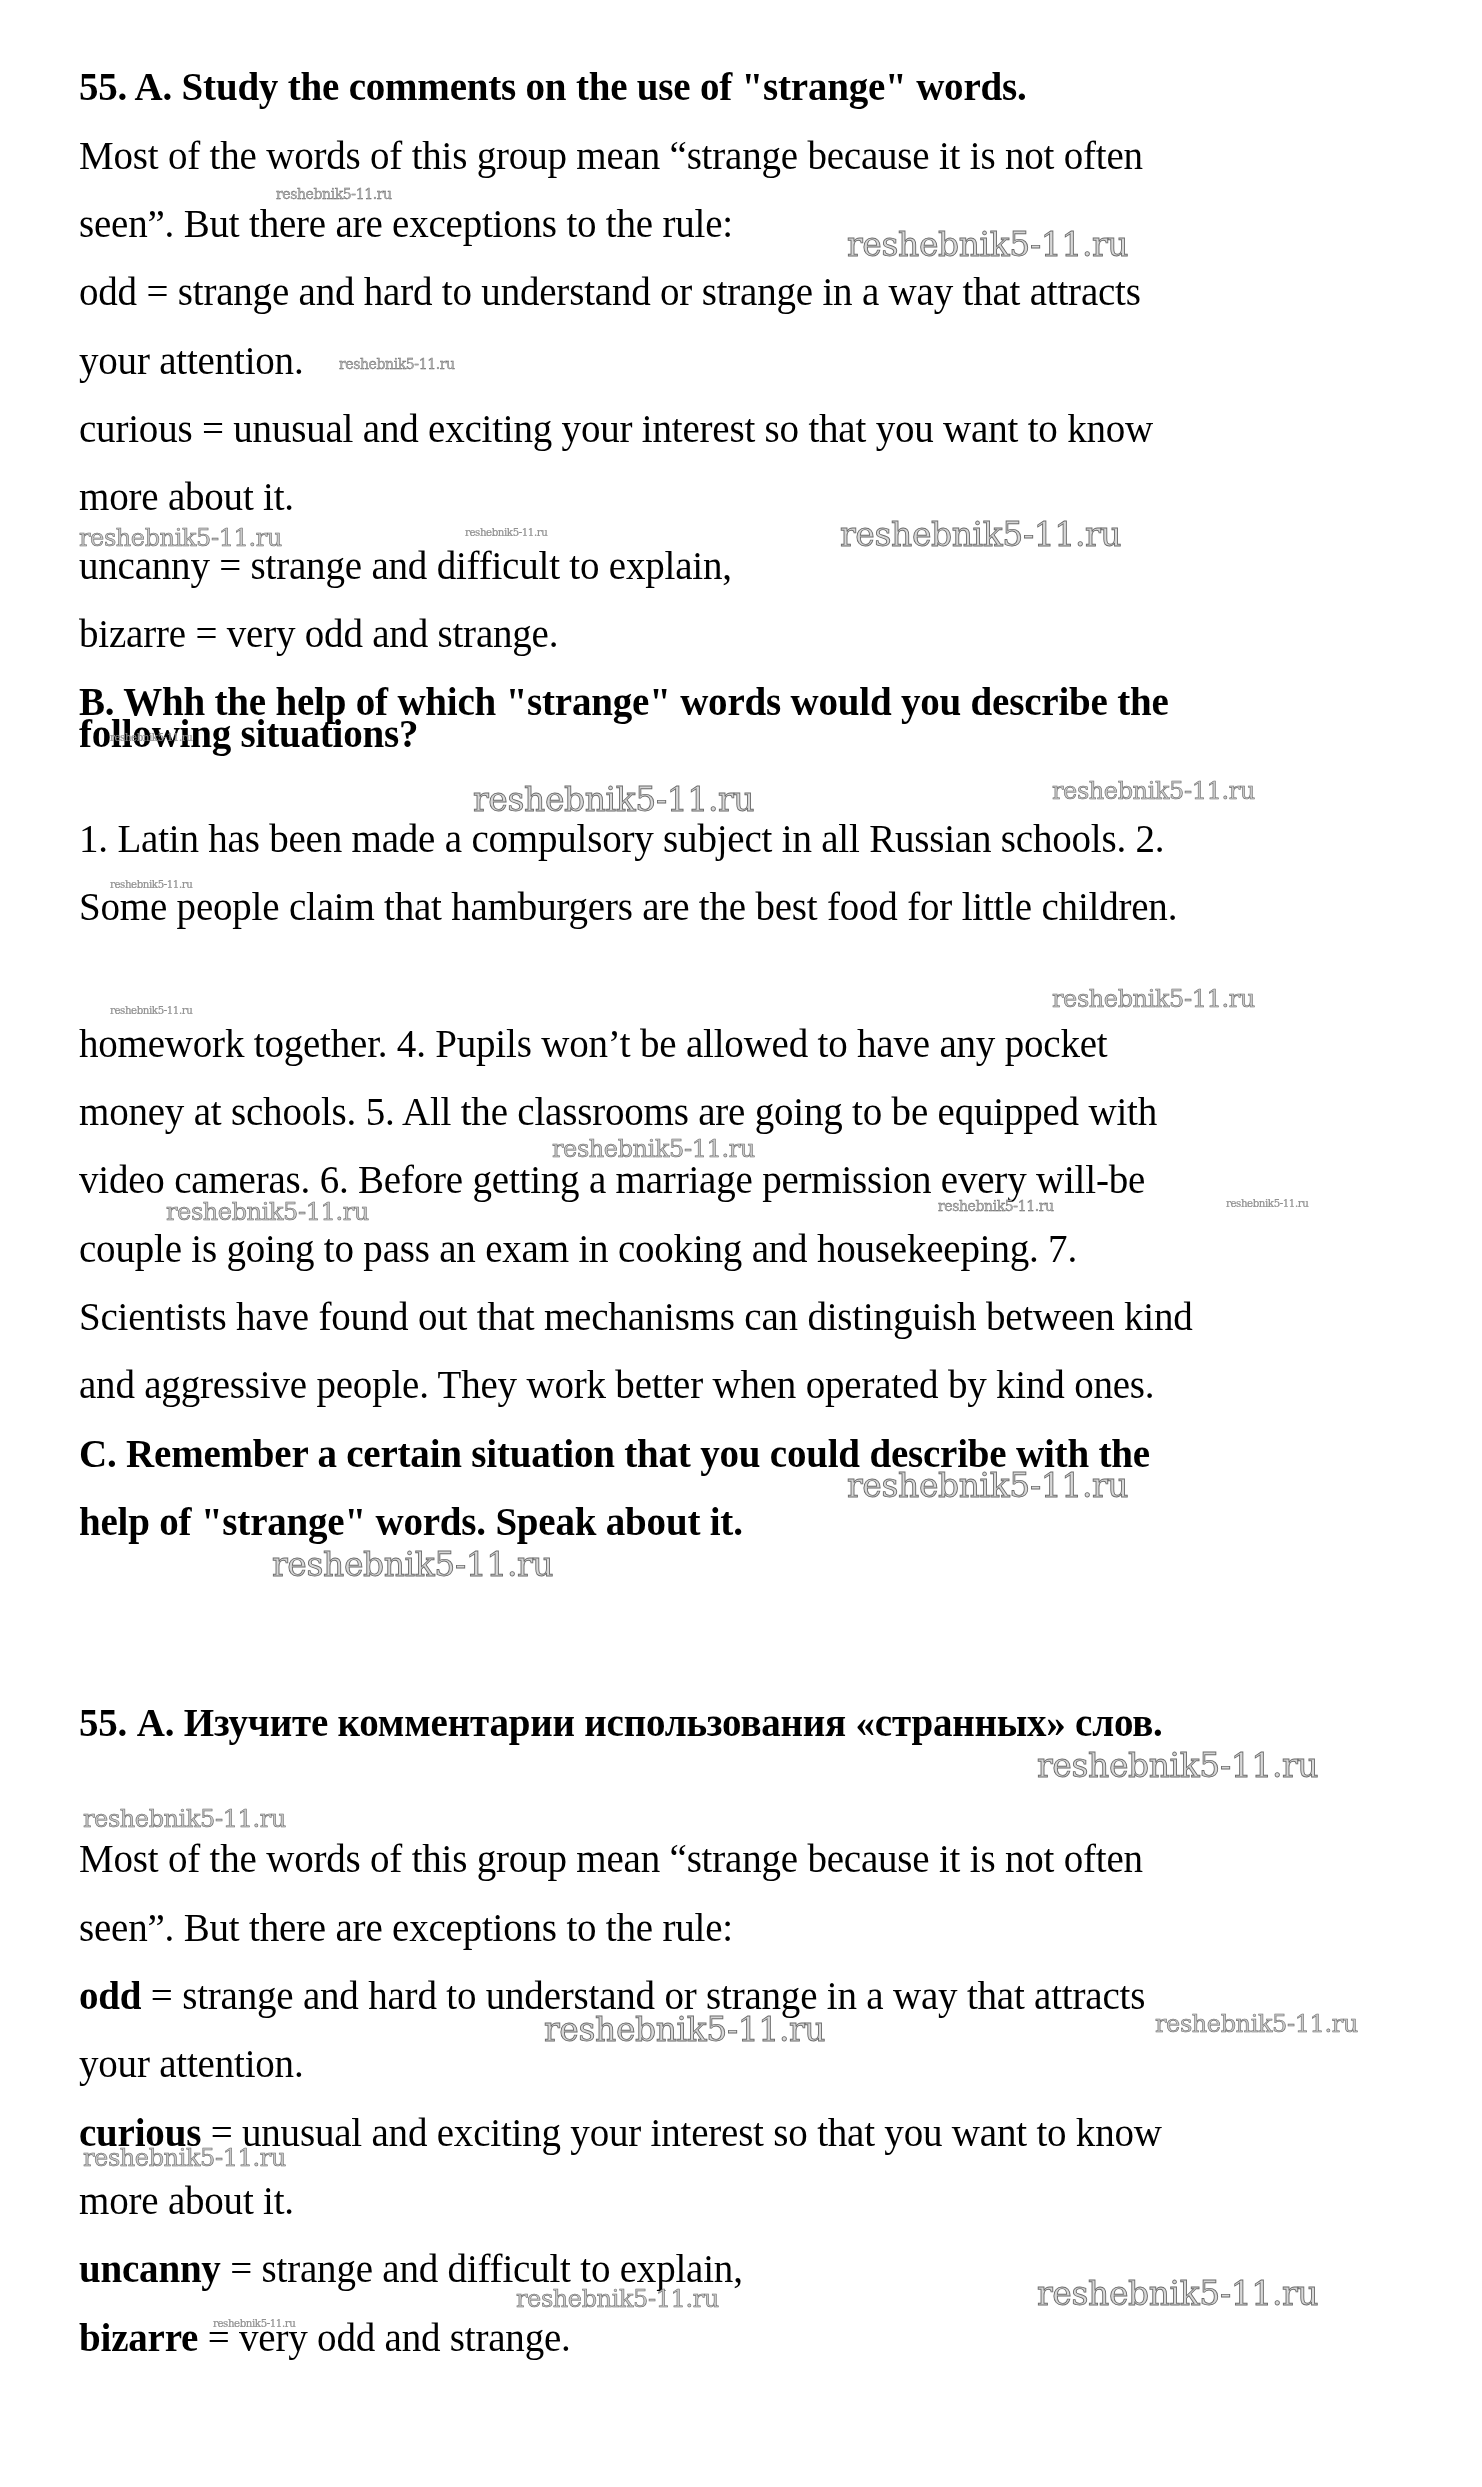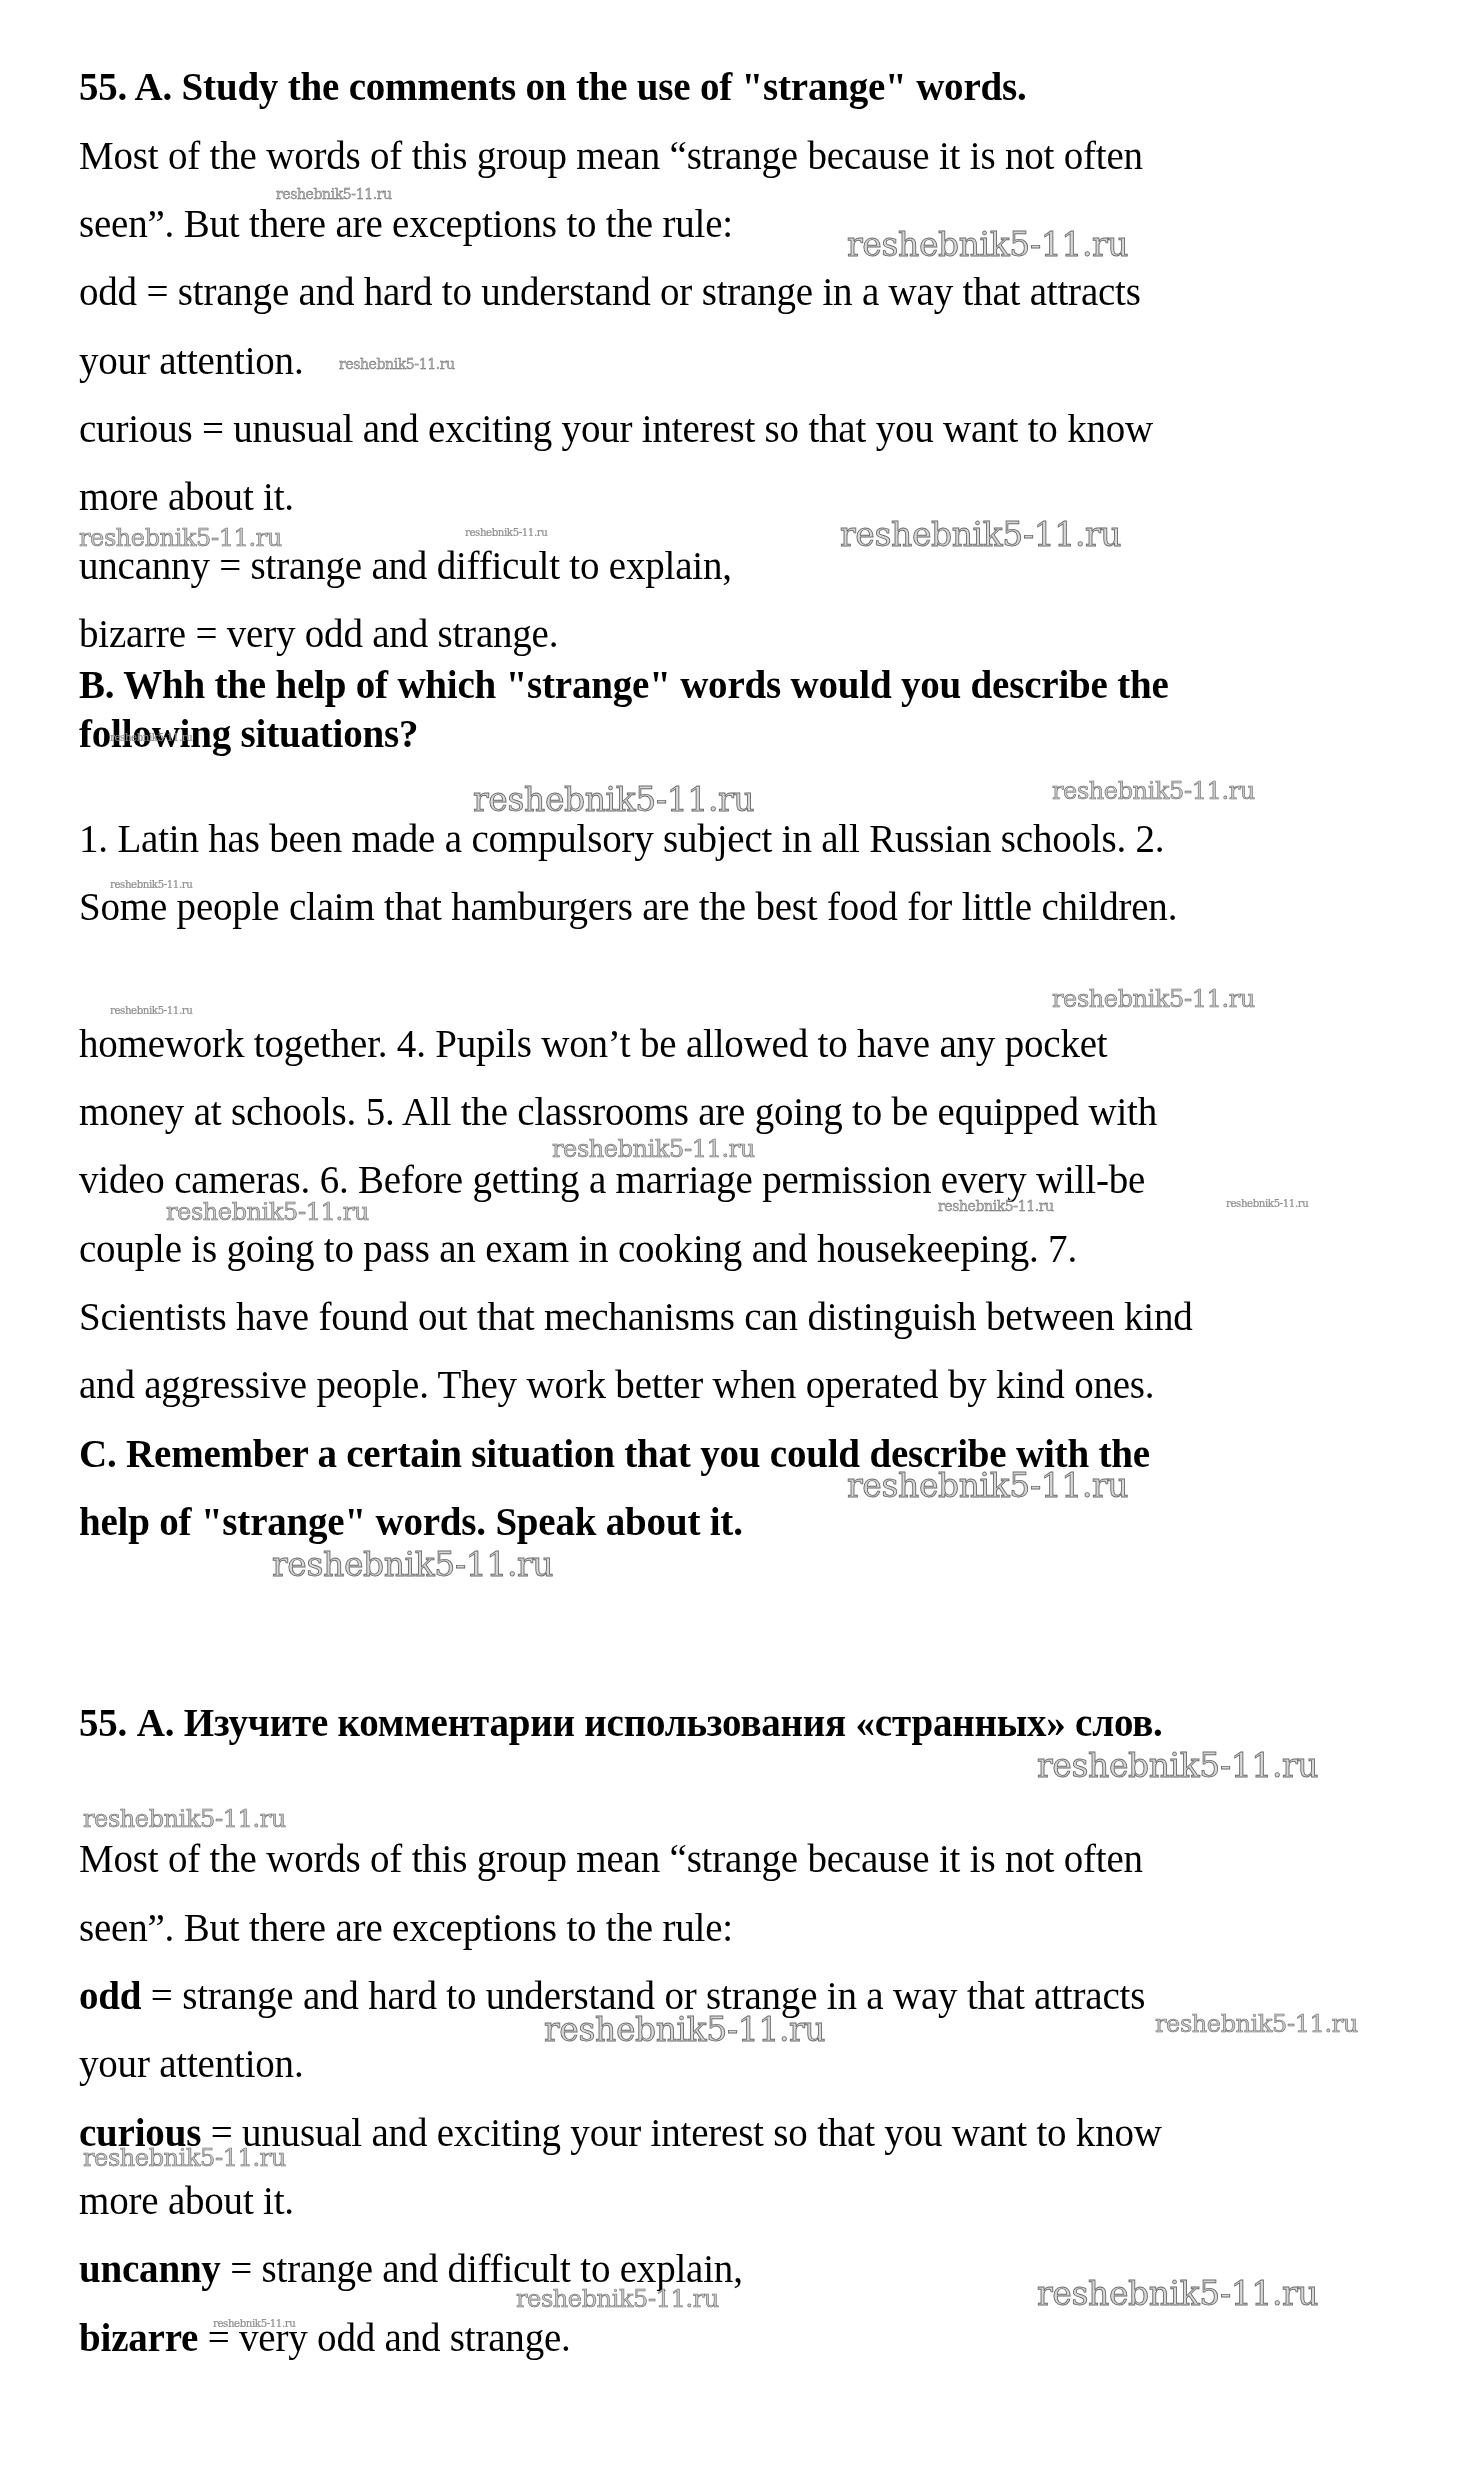--- a/index.html
+++ b/index.html
@@ -57,21 +57,21 @@
 
   <div class="line" style="top:268px">odd = strange and hard to understand or strange in a way that attracts</div>
   <div class="line" style="top:337px">your attention.</div>
 
   <div class="line" style="top:405px">curious = unusual and exciting your interest so that you want to know</div>
   <div class="line" style="top:473px">more about it.</div>
 
   <div class="line" style="top:542px">uncanny = strange and difficult to explain,</div>
   <div class="line" style="top:610px">bizarre = very odd and strange.</div>
 
-  <div class="line bold" style="top:661px">B. Whh the help of which "strange" words would you describe the</div>
+  <div class="line bold" style="top:678px">B. Whh the help of which "strange" words would you describe the</div>
   <div class="line bold" style="top:710px">following situations?</div>
 
   <div class="line" style="top:815px">1. Latin has been made a compulsory subject in all Russian schools. 2.</div>
   <div class="line" style="top:883px">Some people claim that hamburgers are the best food for little children.</div>
   <div class="line" style="top:1020px">homework together. 4. Pupils won’t be allowed to have any pocket</div>
   <div class="line" style="top:1088px">money at schools. 5. All the classrooms are going to be equipped with</div>
   <div class="line" style="top:1156px">video cameras. 6. Before getting a marriage permission every will-be</div>
   <div class="line" style="top:1225px">couple is going to pass an exam in cooking and housekeeping. 7.</div>
   <div class="line" style="top:1293px">Scientists have found out that mechanisms can distinguish between kind</div>
   <div class="line" style="top:1361px">and aggressive people. They work better when operated by kind ones.</div>

